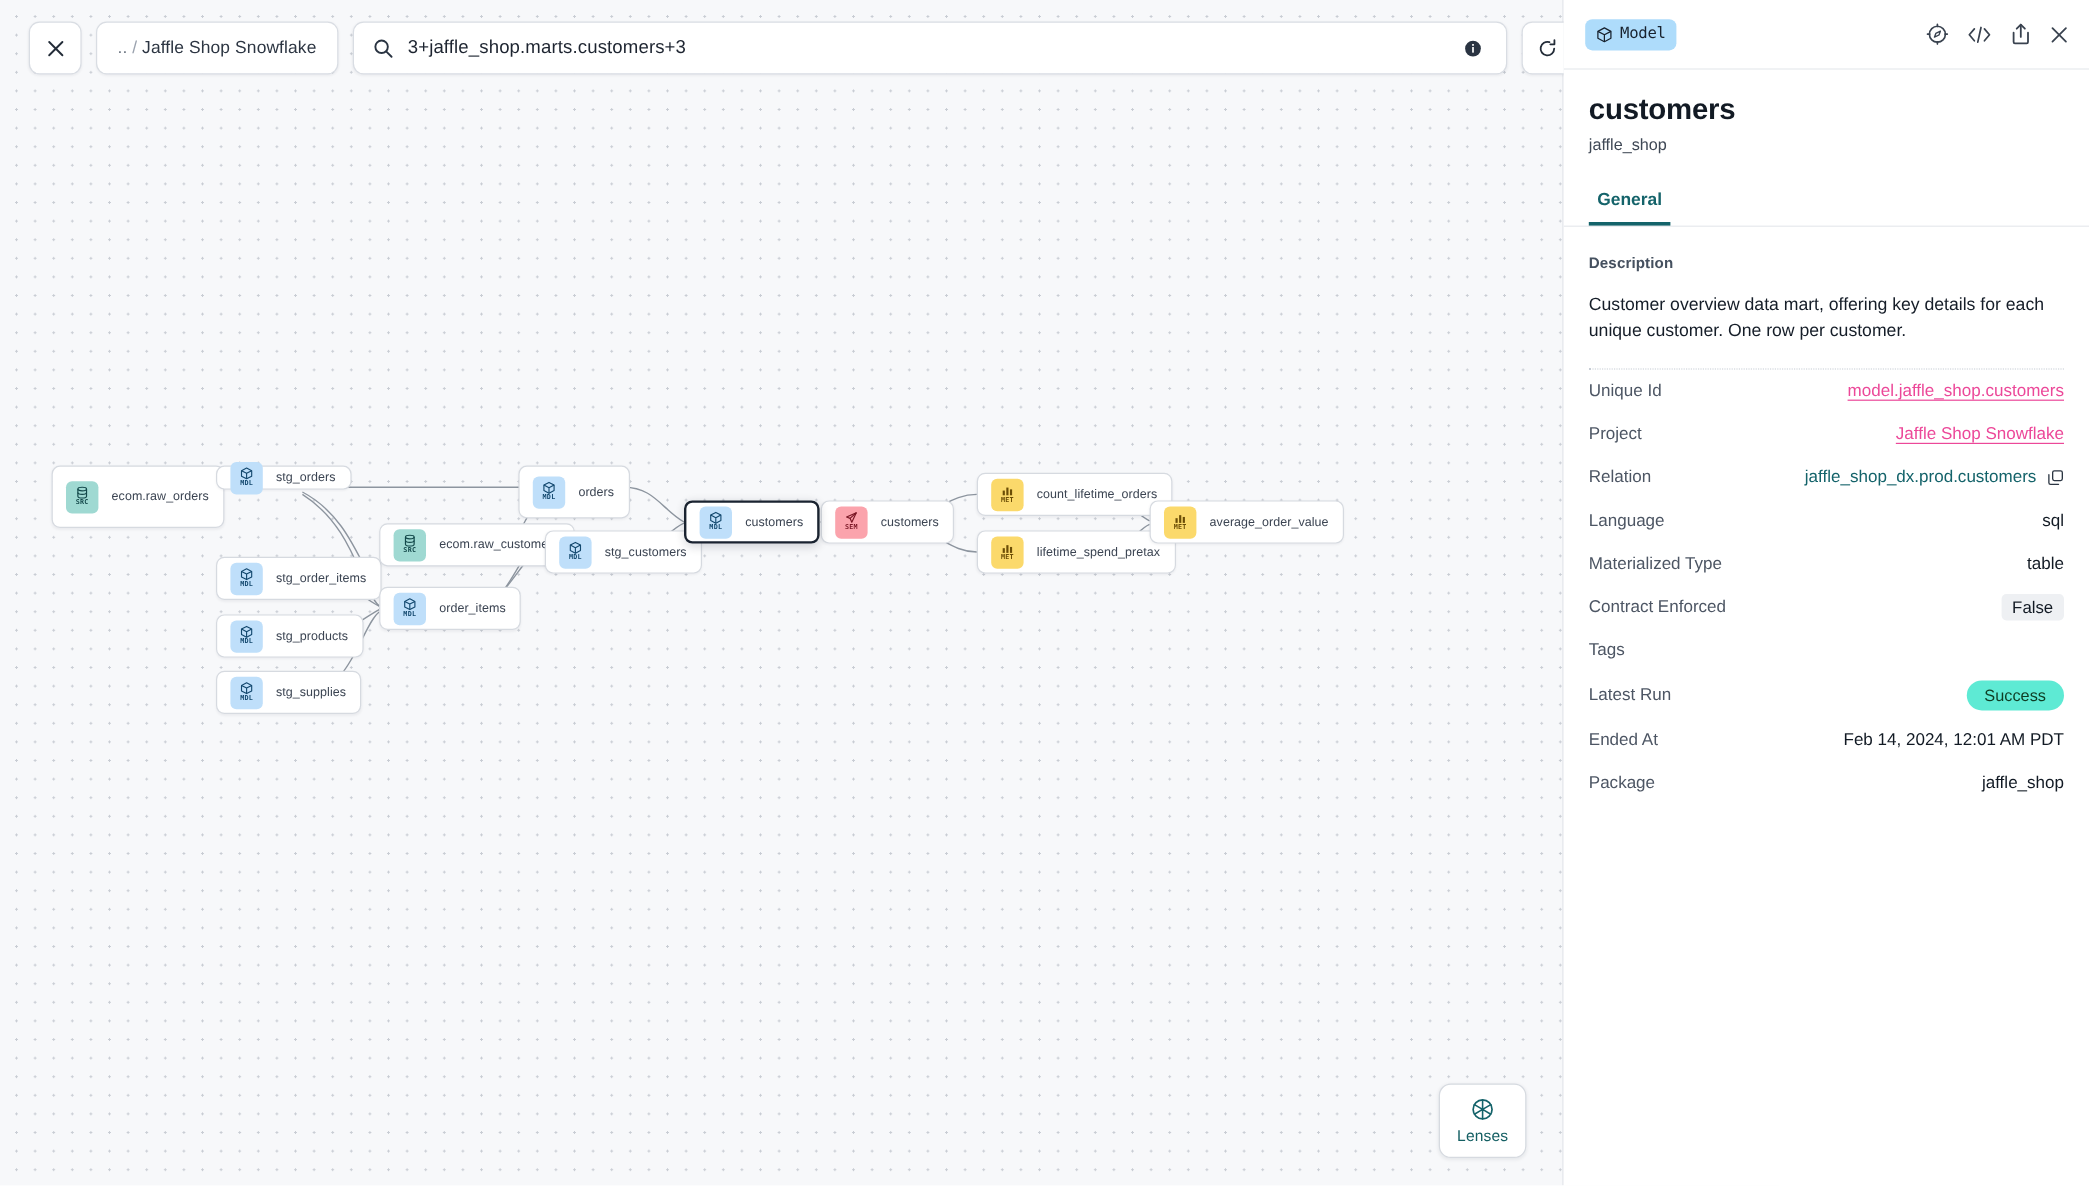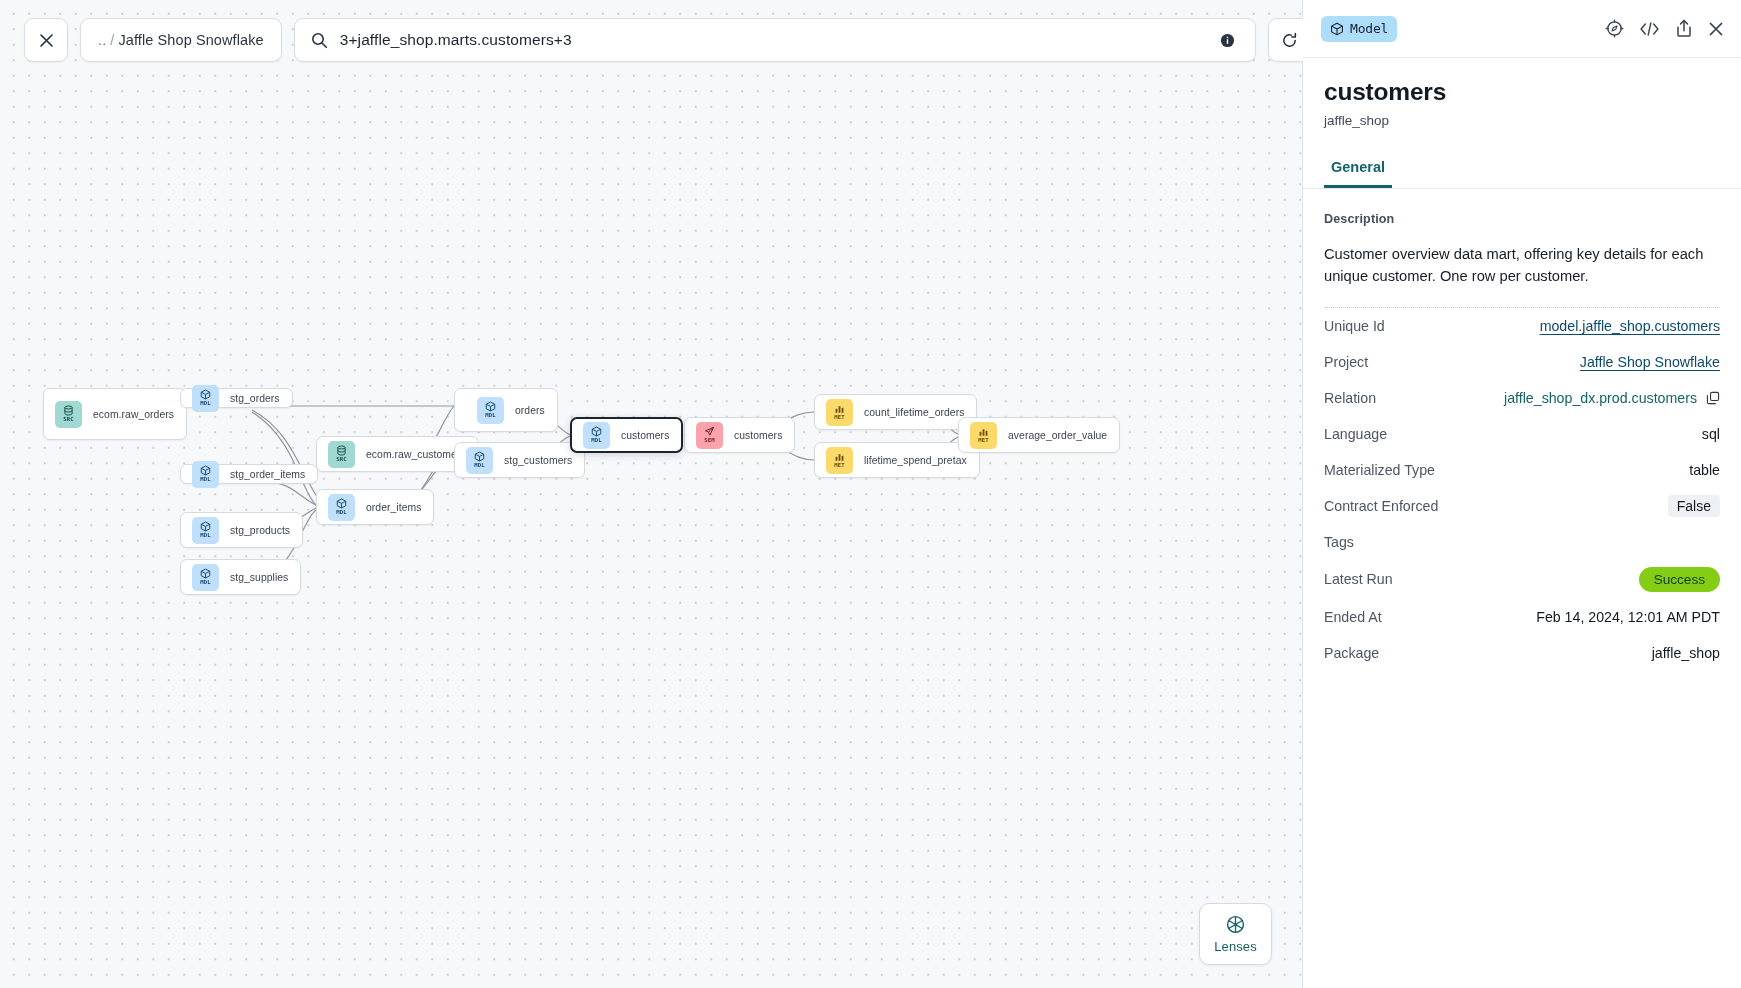--- a/index.html
+++ b/index.html
@@ -115,24 +115,24 @@
   .tab { font-size: 14.5px; font-weight: 700; color: #14636a; padding: 0 7px 10px 7px; border-bottom: 3px solid #14636a; }
 
   .panel-body { padding: 23px 21px 0 21px; overflow-y: auto; flex: 1; }
   .sec-label { font-size: 12.6px; font-weight: 700; color: #45505f; letter-spacing: .1px; }
   .desc { font-size: 14.7px; color: #151d28; line-height: 1.52; margin-top: 17px; }
   .divider { border-top: 1px dotted #c6ccd4; margin-top: 19px; }
 
   .row { display: flex; align-items: center; min-height: 36px; padding: 7px 0; }
   .row .k { font-size: 14.2px; color: #4d5664; flex: 0 0 auto; }
   .row .v { margin-left: auto; font-size: 14.2px; color: #121a24; text-align: right; display: flex; align-items: center; gap: 9px; }
-  .v a.link { color: #0c4a6e; text-decoration: underline; text-underline-offset: 2.5px; }
+  .v a.link { color: #ec4899; text-decoration: underline; text-underline-offset: 2.5px; }
   .v .plainteal { color: #14636a; }
   .chip-gray { background: #eef0f3; border-radius: 4px; padding: 3px 9px; font-size: 14px; color: #121a24; }
-  .chip-green { background: #84cc16; border-radius: 13px; padding: 5px 15px; font-size: 13.6px; color: #0f3d24; }
+  .chip-green { background: #5eead4; border-radius: 13px; padding: 5px 15px; font-size: 13.6px; color: #0f3d24; }
 </style>
 </head>
 <body>
 
 <div id="app">
 
   <div class="canvas-pane">
 
     <svg class="edges" viewBox="0 0 1303 988">
       <g fill="none" stroke="#8d959f" stroke-width="1.15">
@@ -203,21 +203,21 @@
         <div class="node" style="left: 180px; top: 388px; min-width: 72px; height: 20px;">
           <div class="badge mdl">
             <svg width="11" height="11" viewBox="0 0 14 14" fill="none" stroke-width="1.2">
               <path d="M7 1.3 L12.4 4.1 L12.4 9.9 L7 12.7 L1.6 9.9 L1.6 4.1 Z" stroke-linejoin="round"></path>
               <path d="M1.6 4.1 L7 6.9 L12.4 4.1 M7 6.9 L7 12.7" stroke-linejoin="round"></path>
             </svg>
             <span class="badge-txt">MDL</span>
           </div>
           <span class="nlabel">stg_orders</span>
         </div>
-        <div class="node" style="left: 180px; top: 464px; min-width: 86px; height: 20px;">
+        <div class="node" style="left: 180px; top: 464px; min-width: 86px; height: 36px;">
           <div class="badge mdl">
             <svg width="11" height="11" viewBox="0 0 14 14" fill="none" stroke-width="1.2">
               <path d="M7 1.3 L12.4 4.1 L12.4 9.9 L7 12.7 L1.6 9.9 L1.6 4.1 Z" stroke-linejoin="round"></path>
               <path d="M1.6 4.1 L7 6.9 L12.4 4.1 M7 6.9 L7 12.7" stroke-linejoin="round"></path>
             </svg>
             <span class="badge-txt">MDL</span>
           </div>
           <span class="nlabel">stg_order_items</span>
         </div>
         <div class="node" style="left: 180px; top: 512px; min-width: 78px; height: 36px;">
@@ -254,21 +254,21 @@
         <div class="node" style="left: 316px; top: 489px; min-width: 76px; height: 36px;">
           <div class="badge mdl">
             <svg width="11" height="11" viewBox="0 0 14 14" fill="none" stroke-width="1.2">
               <path d="M7 1.3 L12.4 4.1 L12.4 9.9 L7 12.7 L1.6 9.9 L1.6 4.1 Z" stroke-linejoin="round"></path>
               <path d="M1.6 4.1 L7 6.9 L12.4 4.1 M7 6.9 L7 12.7" stroke-linejoin="round"></path>
             </svg>
             <span class="badge-txt">MDL</span>
           </div>
           <span class="nlabel">order_items</span>
         </div>
-        <div class="node" style="left: 454px; top: 388px; min-width: 66px; height: 44px; padding-left: 11px;">
+        <div class="node" style="left: 432px; top: 388px; min-width: 66px; height: 44px;">
           <div class="badge mdl">
             <svg width="11" height="11" viewBox="0 0 14 14" fill="none" stroke-width="1.2">
               <path d="M7 1.3 L12.4 4.1 L12.4 9.9 L7 12.7 L1.6 9.9 L1.6 4.1 Z" stroke-linejoin="round"></path>
               <path d="M1.6 4.1 L7 6.9 L12.4 4.1 M7 6.9 L7 12.7" stroke-linejoin="round"></path>
             </svg>
             <span class="badge-txt">MDL</span>
           </div>
           <span class="nlabel">orders</span>
         </div>
         <div class="node" style="left: 454px; top: 442px; min-width: 77px; height: 36px;">

